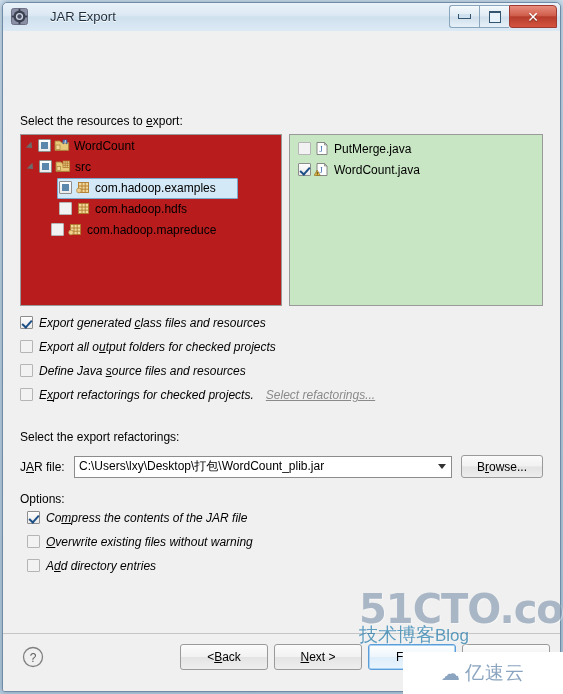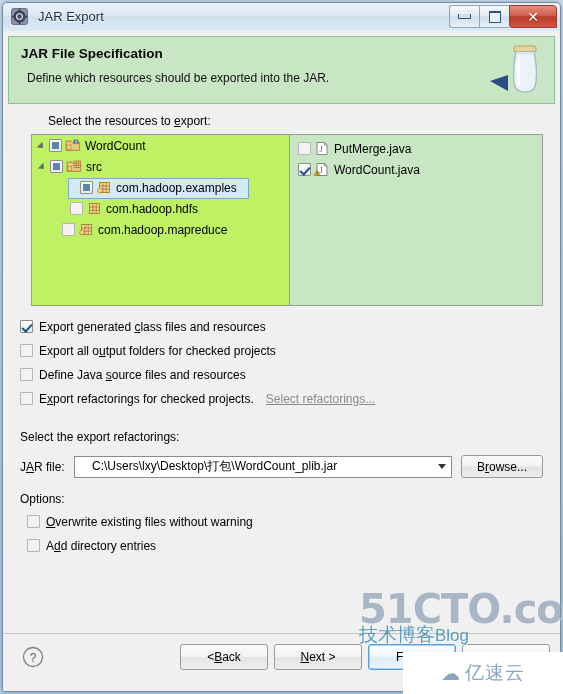--- a/index.html
+++ b/index.html
@@ -26,21 +26,21 @@
   .titlebar{
     position:relative;height:28px;
     background:linear-gradient(180deg,#eaf2f9 0%,#dbe8f3 45%,#cfe0ee 50%,#dceaf5 100%);
     border-bottom:1px solid #a9c0d4;
     border-radius:4px 4px 0 0;
   }
   .title-icon{
     position:absolute;left:8px;top:5px;width:17px;height:17px;
   }
   .title-text{
-    position:absolute;left:35px;top:6px;font-size:13px;color:#1c2b3a;
+    position:absolute;left:47px;top:6px;font-size:13px;color:#1c2b3a;
     text-shadow:0 1px 0 rgba(255,255,255,.9);
     white-space:nowrap;
   }
   .winbtns{position:absolute;right:3px;top:2px;display:flex;gap:0;}
   .wb{
     width:29px;height:21px;border:1px solid #8aa6bd;
     display:flex;align-items:center;justify-content:center;
     background:linear-gradient(180deg,#f4f9fc 0%,#dfeaf3 48%,#cfdfec 52%,#e6f0f8 100%);
   }
   .wb.min{border-radius:3px 0 0 3px;border-right:none;}
@@ -79,22 +79,22 @@
 
   .body-area{
     position:absolute;left:5px;right:5px;top:79px;bottom:64px;
     background:#f0f0f0;
   }
   .lbl{font-size:12px;color:#000;}
   u.mn{text-decoration:underline;}
 
   .panels{position:absolute;left:12px;right:12px;top:24px;height:172px;}
   .tree-panel{
-    position:absolute;left:11px;top:0;width:262px;height:100%;
-    background:#bef264;border:1px solid #9a9a9a;box-sizing:border-box;overflow:hidden;
+    position:absolute;left:0;top:0;width:262px;height:100%;
+    background:#b91c1c;border:1px solid #9a9a9a;box-sizing:border-box;overflow:hidden;
   }
   .list-panel{
     position:absolute;right:0;top:0;width:254px;height:100%;
     background:#c8e6c3;border:1px solid #9a9a9a;box-sizing:border-box;overflow:hidden;
   }
   .row{
     position:relative;height:21px;display:flex;align-items:center;
     padding-left:6px;box-sizing:border-box;white-space:nowrap;
   }
   .row .txt{font-size:12px;color:#000;margin-left:4px;}
@@ -126,34 +126,34 @@
   .cb.grey::after{
     content:"";position:absolute;left:2px;top:2px;right:2px;bottom:2px;
     background:#5c87ad;
   }
   .cb.dim{border-color:#b5b5b5;background:#f2f2f2;}
 
   .ic{width:16px;height:15px;flex:none;margin-left:3px;}
 
   
   .opts{position:absolute;left:12px;top:206px;}
-  .optrow{display:flex;align-items:center;height:21px;margin-bottom:3px;}
+  .optrow{display:flex;align-items:flex-start;height:21px;margin-bottom:3px;font-style:italic;}
   .optrow .cb{margin-right:6px;}
   .optrow .otxt{font-size:12px;}
   .link-dis{color:#8a8a8a;text-decoration:underline;margin-left:12px;font-size:12px;}
 
   .dest{position:absolute;left:12px;right:12px;top:320px;}
   .dest .cap{font-size:12px;}
   .destrow{display:flex;align-items:center;margin-top:11px;}
   .destrow .jl{font-size:12px;width:54px;}
   .combo{
     position:relative;flex:1;height:22px;background:#fff;
     border:1px solid #8c8c8c;box-sizing:border-box;display:flex;align-items:center;
   }
-  .combo .val{font-size:12px;padding-left:17px;white-space:nowrap;overflow:hidden;}
+  .combo .val{font-size:12px;padding-left:4px;white-space:nowrap;overflow:hidden;}
   .combo .arrow{
     position:absolute;right:0;top:0;width:19px;height:20px;
     display:flex;align-items:center;justify-content:center;background:#fff;
   }
   .combo .arrow i{
     width:0;height:0;border-left:4px solid transparent;border-right:4px solid transparent;
     border-top:5px solid #333;display:block;
   }
   .btn{
     height:23px;min-width:76px;padding:0 10px;
@@ -250,37 +250,24 @@
           <span class="max-box"></span>
         </div>
       <div class="wb close">
           <span class="glyph">✕</span>
         </div>
     </div>
   </div>
 
   <div class="client">
 
-    <div class="banner">
-      <h1>JAR File Specification</h1>
-      <p>Define which resources should be exported into the JAR.</p>
-      <span class="jar-icon">
-        <svg width="60" height="58" viewBox="0 0 60 58">
-          <path d="M6,40 L24,34 L24,50 Z" fill="#2b4c86"></path>
-          <rect x="30" y="5" width="22" height="6" rx="2" fill="#e8d49a" stroke="#b9a165"></rect>
-          <path d="M32,11 L50,11 C52,20 53,30 52,40 C52,48 48,51 41,51 C34,51 30,48 30,40 C29,30 30,20 32,11 Z" fill="#eaf3f8" stroke="#9fb4c2" stroke-width="1.2"></path>
-          <path d="M35,15 C34,24 34,34 35,45" stroke="#fff" stroke-width="2.5" fill="none" opacity=".85"></path>
-          <path d="M32,11 L50,11 L49.4,14 L32.6,14 Z" fill="#d9e8f1" opacity=".8"></path>
-        </svg>
-      </span>
-    </div>
 
     <div class="body-area">
 
-      <div class="lbl" style="position:absolute;left:12px;top:4px;margin-left:28px;">
+      <div class="lbl" style="position:absolute;left:12px;top:4px;">
         <span>Select the resources to </span><u class="mn">e</u><span>xport:</span>
       </div>
 
       <div class="panels">
         <div class="tree-panel">
 
           <div class="row" style="padding-left:6px;">
             <div class="cnt">
               <span class="tri"></span>
               <span class="cb grey"></span>
@@ -310,21 +297,21 @@
                     <line x1="10.2" y1="2" x2="10.2" y2="8.5"></line>
                     <line x1="12.3" y1="2" x2="12.3" y2="8.5"></line>
                   </g>
                   <rect x="2" y="7.5" width="3.6" height="4" fill="#f1d79a" stroke="#a9803a" stroke-width=".7"></rect>
                 </svg>
               </span>
               <span class="txt">src</span>
             </div>
           </div>
 
-          <div class="row sel" style="padding-left:48px;text-align:center;">
+          <div class="row sel" style="padding-left:38px;text-align:center;">
             <span class="selbox" style="--selx:36px;width:179px;"></span>
             <div class="cnt">
               <span class="cb grey"></span>
               <span class="ic">
                 <svg width="16" height="15" viewBox="0 0 16 15">
                   <g stroke="#b07a2e" stroke-width=".9" fill="#f3d89c">
                     <rect x="3.5" y="2.5" width="10" height="10"></rect>
                     <line x1="3.5" y1="6" x2="13.5" y2="6"></line>
                     <line x1="3.5" y1="9.2" x2="13.5" y2="9.2"></line>
                     <line x1="7" y1="2.5" x2="7" y2="12.5"></line>
@@ -453,20 +440,26 @@
           <div class="btn browse">
             <span>B</span>
               <u class="mn">r</u>
               <span>owse...</span>
           </div>
         </div>
       </div>
 
       <div class="options2">
         <div class="cap">Options:</div>
+        <div class="optrow">
+          <span class="cb checked"></span>
+          <span class="otxt">
+            <span>Co</span><u class="mn">m</u><span>press the contents of the JAR file</span>
+          </span>
+        </div>
         <div class="optrow">
           <span class="cb dim"></span>
           <span class="otxt">
             <span></span><u class="mn">O</u><span>verwrite existing files without warning</span>
           </span>
         </div>
         <div class="optrow">
           <span class="cb dim"></span>
           <span class="otxt">
             <span>A</span><u class="mn">d</u><span>d directory entries</span>

